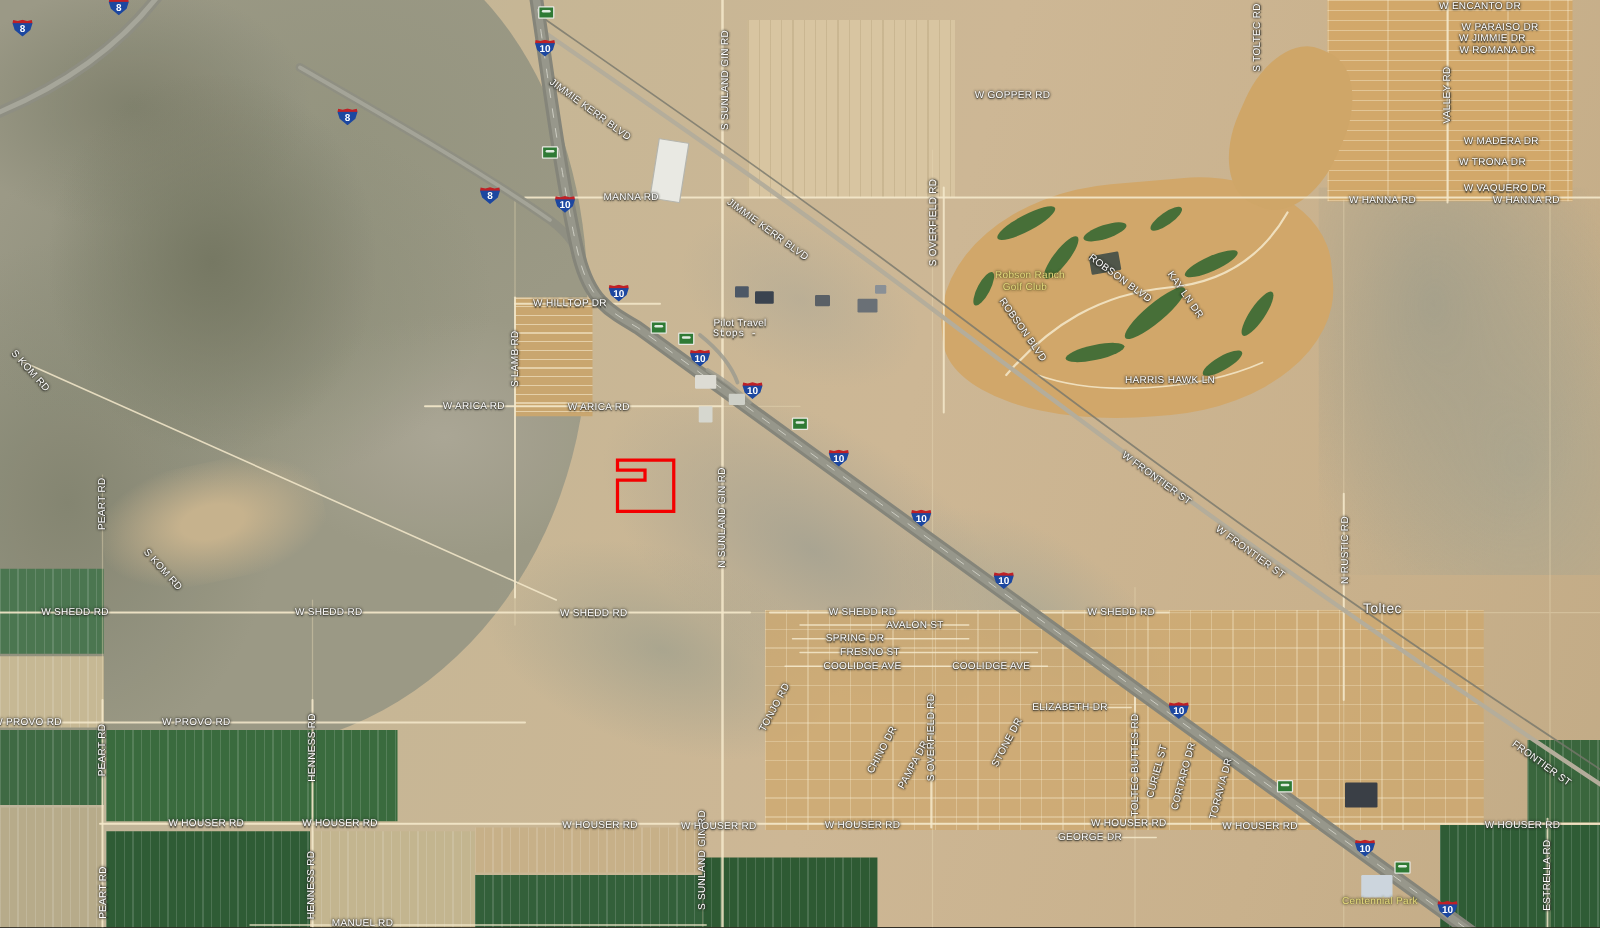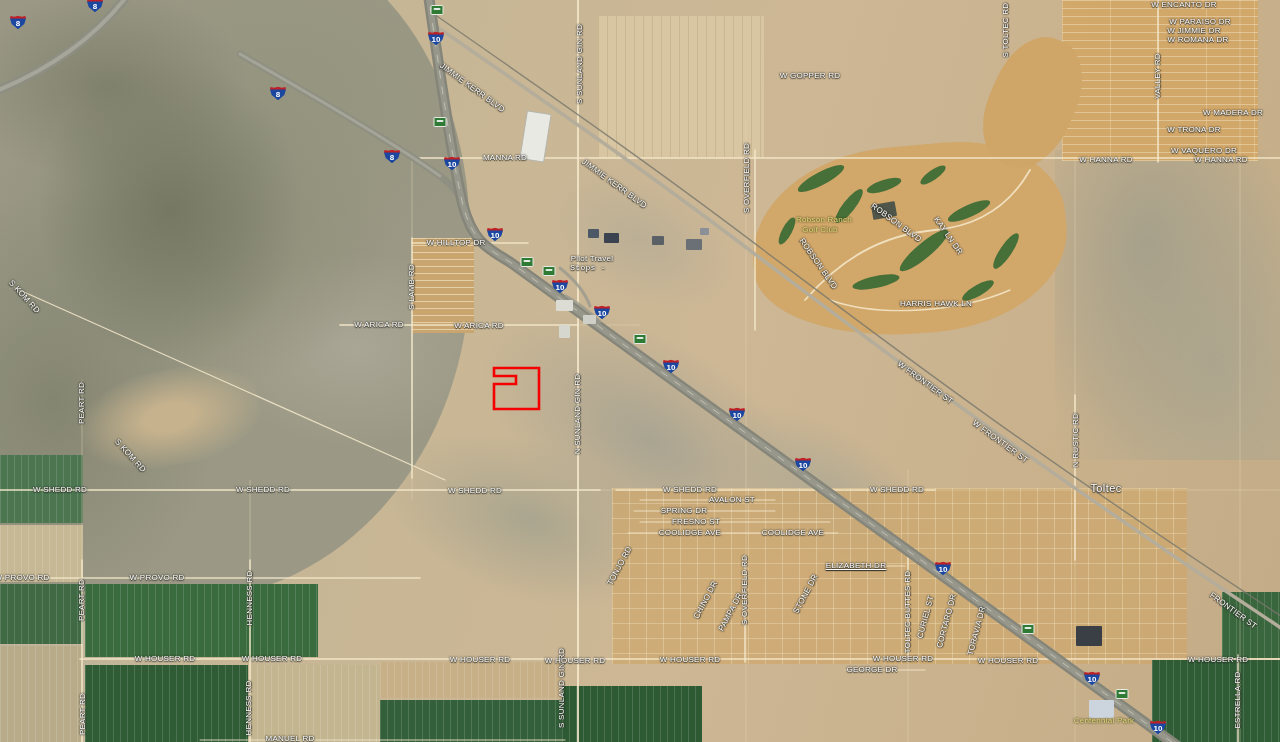--- a/index.html
+++ b/index.html
@@ -165,21 +165,21 @@
       <div class="lbl" style="left: 472px; top: 88px; transform: translate(-50%, -50%) rotate(36deg);">JIMMIE KERR BLVD</div>
       <div class="lbl" style="left: 614px; top: 184px; transform: translate(-50%, -50%) rotate(36deg);">JIMMIE KERR BLVD</div>
       <div class="lbl" style="left: 505px; top: 158px; transform: translate(-50%, -50%) rotate(0deg);">MANNA RD</div>
       <div class="lbl" style="left: 810px; top: 76px; transform: translate(-50%, -50%) rotate(0deg);">W GOPPER RD</div>
       <div class="lbl" style="left: 1006px; top: 30px; transform: translate(-50%, -50%) rotate(-90deg);">S TOLTEC RD</div>
       <div class="lbl" style="left: 1184px; top: 5px; transform: translate(-50%, -50%) rotate(0deg); text-align: right;">W ENCANTO DR</div>
       <div class="lbl" style="left: 1200px; top: 22px; transform: translate(-50%, -50%) rotate(0deg); text-align: center;">W PARAISO DR</div>
       <div class="lbl" style="left: 1194px; top: 31px; transform: translate(-50%, -50%) rotate(0deg);">W JIMMIE DR</div>
       <div class="lbl" style="left: 1198px; top: 40px; transform: translate(-50%, -50%) rotate(0deg);">W ROMANA DR</div>
       <div class="lbl" style="left: 1158px; top: 76px; transform: translate(-50%, -50%) rotate(-90deg);">VALLEY RD</div>
-      <div class="lbl" style="left: 1201px; top: 113px; transform: translate(-50%, -50%) rotate(0deg); margin-left: 32px;">W MADERA DR</div>
+      <div class="lbl" style="left: 1201px; top: 113px; transform: translate(-50%, -50%) rotate(0deg);">W MADERA DR</div>
       <div class="lbl" style="left: 1194px; top: 130px; transform: translate(-50%, -50%) rotate(0deg);">W TRONA DR</div>
       <div class="lbl" style="left: 1204px; top: 151px; transform: translate(-50%, -50%) rotate(0deg);">W VAQUERO DR</div>
       <div class="lbl" style="left: 1106px; top: 160px; transform: translate(-50%, -50%) rotate(0deg);">W HANNA RD</div>
       <div class="lbl" style="left: 1221px; top: 160px; transform: translate(-50%, -50%) rotate(0deg);">W HANNA RD</div>
       <div class="lbl" style="left: 580px; top: 64px; transform: translate(-50%, -50%) rotate(-90deg);">S SUNLAND GIN RD</div>
       <div class="lbl" style="left: 456px; top: 243px; transform: translate(-50%, -50%) rotate(0deg);">W HILLTOP DR</div>
       <div class="lbl" style="left: 412px; top: 287px; transform: translate(-50%, -50%) rotate(-90deg);">S LAMB RD</div>
       <div class="lbl" style="left: 379px; top: 325px; transform: translate(-50%, -50%) rotate(0deg);">W ARICA RD</div>
       <div class="lbl" style="left: 479px; top: 326px; transform: translate(-50%, -50%) rotate(0deg);">W ARICA RD</div>
       <div class="lbl" style="left: 747px; top: 178px; transform: translate(-50%, -50%) rotate(-90deg);">S OVERFIELD RD</div>
@@ -202,21 +202,21 @@
       <div class="lbl" style="left: 712px; top: 500px; transform: translate(-50%, -50%) rotate(0deg); margin-left: 20px;">AVALON ST</div>
       <div class="lbl" style="left: 684px; top: 511px; transform: translate(-50%, -50%) rotate(0deg);">SPRING DR</div>
       <div class="lbl" style="left: 696px; top: 522px; transform: translate(-50%, -50%) rotate(0deg); text-align: center;">FRESNO ST</div>
       <div class="lbl" style="left: 690px; top: 533px; transform: translate(-50%, -50%) rotate(0deg);">COOLIDGE AVE</div>
       <div class="lbl" style="left: 793px; top: 533px; transform: translate(-50%, -50%) rotate(0deg);">COOLIDGE AVE</div>
       <div class="lbl" style="left: 22px; top: 578px; transform: translate(-50%, -50%) rotate(0deg);">W PROVO RD</div>
       <div class="lbl" style="left: 157px; top: 578px; transform: translate(-50%, -50%) rotate(0deg);">W PROVO RD</div>
       <div class="lbl" style="left: 82px; top: 600px; transform: translate(-50%, -50%) rotate(-90deg);">PEART RD</div>
       <div class="lbl" style="left: 250px; top: 598px; transform: translate(-50%, -50%) rotate(-90deg);">HENNESS RD</div>
       <div class="lbl" style="left: 620px; top: 566px; transform: translate(-50%, -50%) rotate(-62deg);">TONJO RD</div>
-      <div class="lbl" style="left: 856px; top: 566px; transform: translate(-50%, -50%) rotate(0deg); text-decoration: underline;">ELIZABETH DR</div>
+      <div class="lbl" style="left: 856px; top: 566px; transform: translate(-50%, -50%) rotate(0deg);">ELIZABETH DR</div>
       <div class="lbl" style="left: 706px; top: 600px; transform: translate(-50%, -50%) rotate(-62deg);">CHINO DR</div>
       <div class="lbl" style="left: 731px; top: 612px; transform: translate(-50%, -50%) rotate(-62deg);">PAMPA DR</div>
       <div class="lbl" style="left: 806px; top: 594px; transform: translate(-50%, -50%) rotate(-62deg);">STONE DR</div>
       <div class="lbl" style="left: 745px; top: 590px; transform: translate(-50%, -50%) rotate(-90deg);">S OVERFIELD RD</div>
       <div class="lbl" style="left: 562px; top: 688px; transform: translate(-50%, -50%) rotate(-90deg);">S SUNLAND GIN RD</div>
       <div class="lbl" style="left: 908px; top: 612px; transform: translate(-50%, -50%) rotate(-90deg);">TOLTEC BUTTES RD</div>
       <div class="lbl" style="left: 926px; top: 617px; transform: translate(-50%, -50%) rotate(-75deg);">CURIEL ST</div>
       <div class="lbl" style="left: 947px; top: 621px; transform: translate(-50%, -50%) rotate(-75deg);">CORTARO DR</div>
       <div class="lbl" style="left: 977px; top: 631px; transform: translate(-50%, -50%) rotate(-75deg);">TORAVIA DR</div>
       <div class="lbl" style="left: 1233px; top: 611px; transform: translate(-50%, -50%) rotate(36deg);">FRONTIER ST</div>

